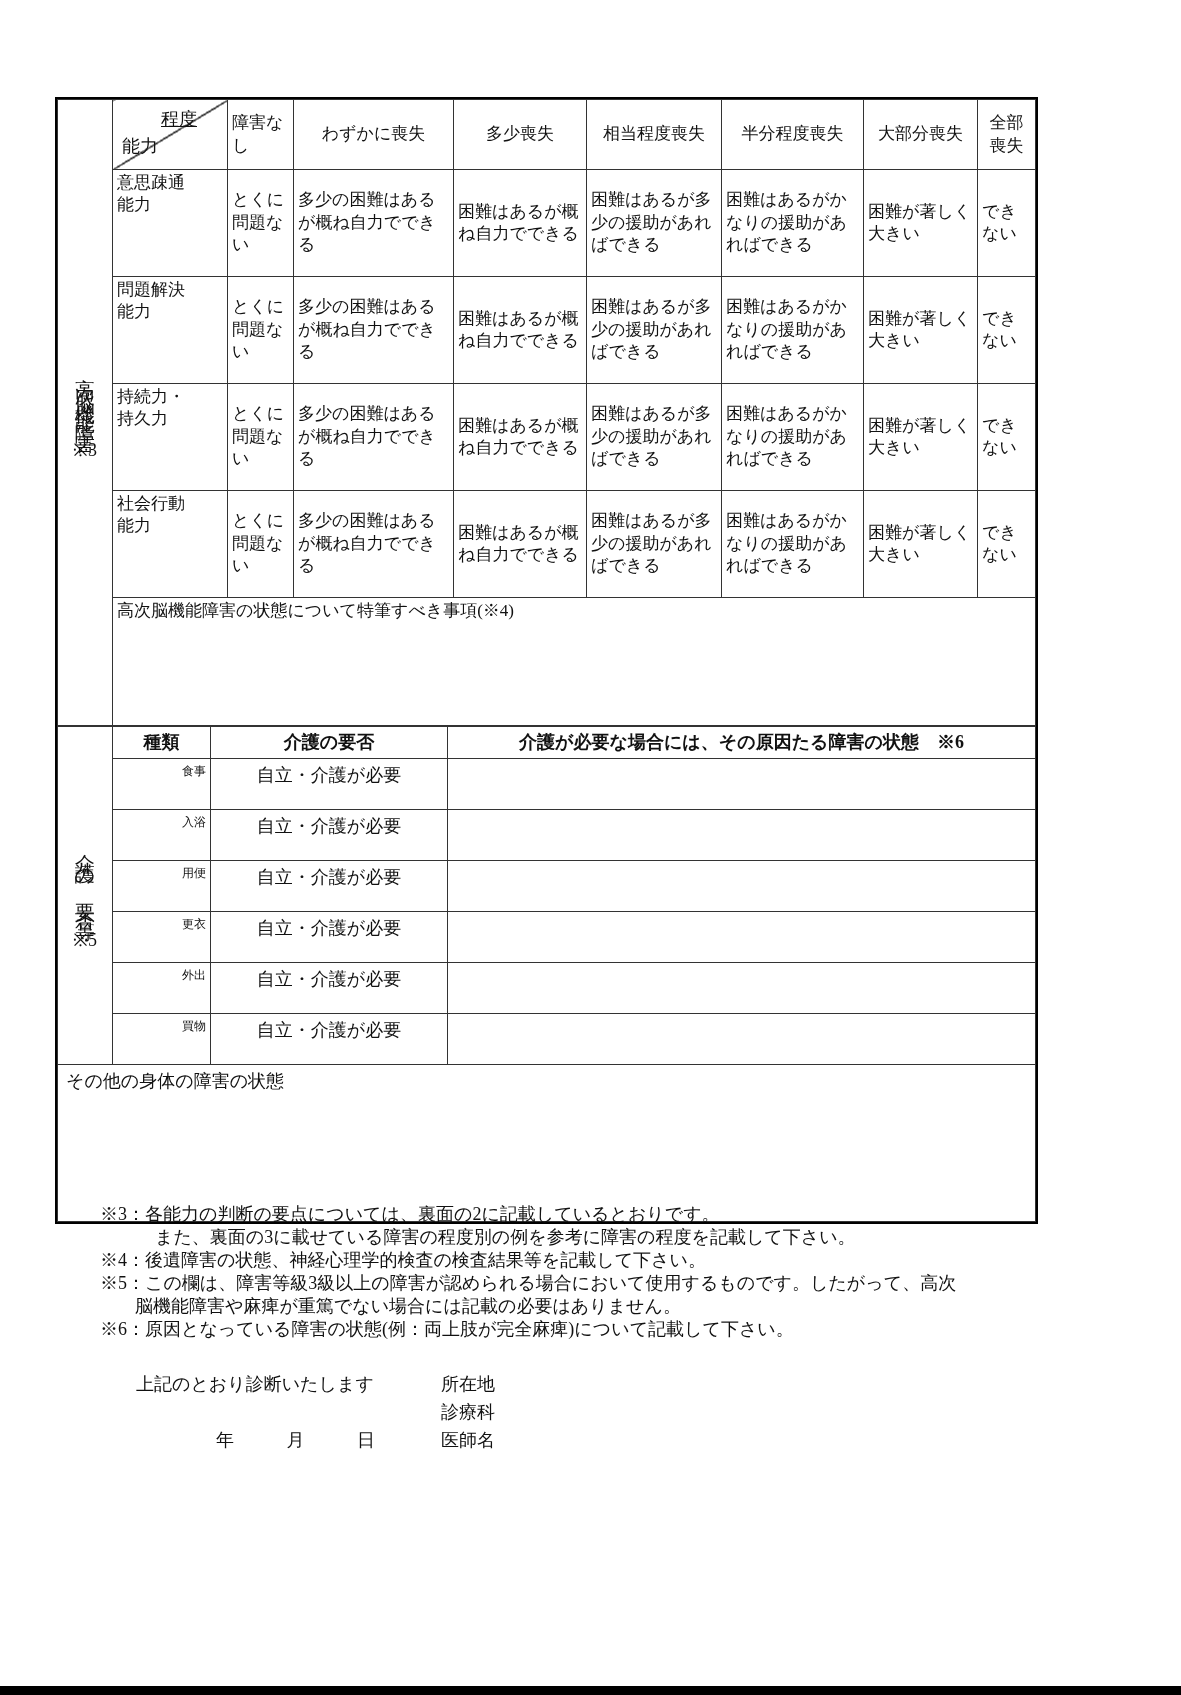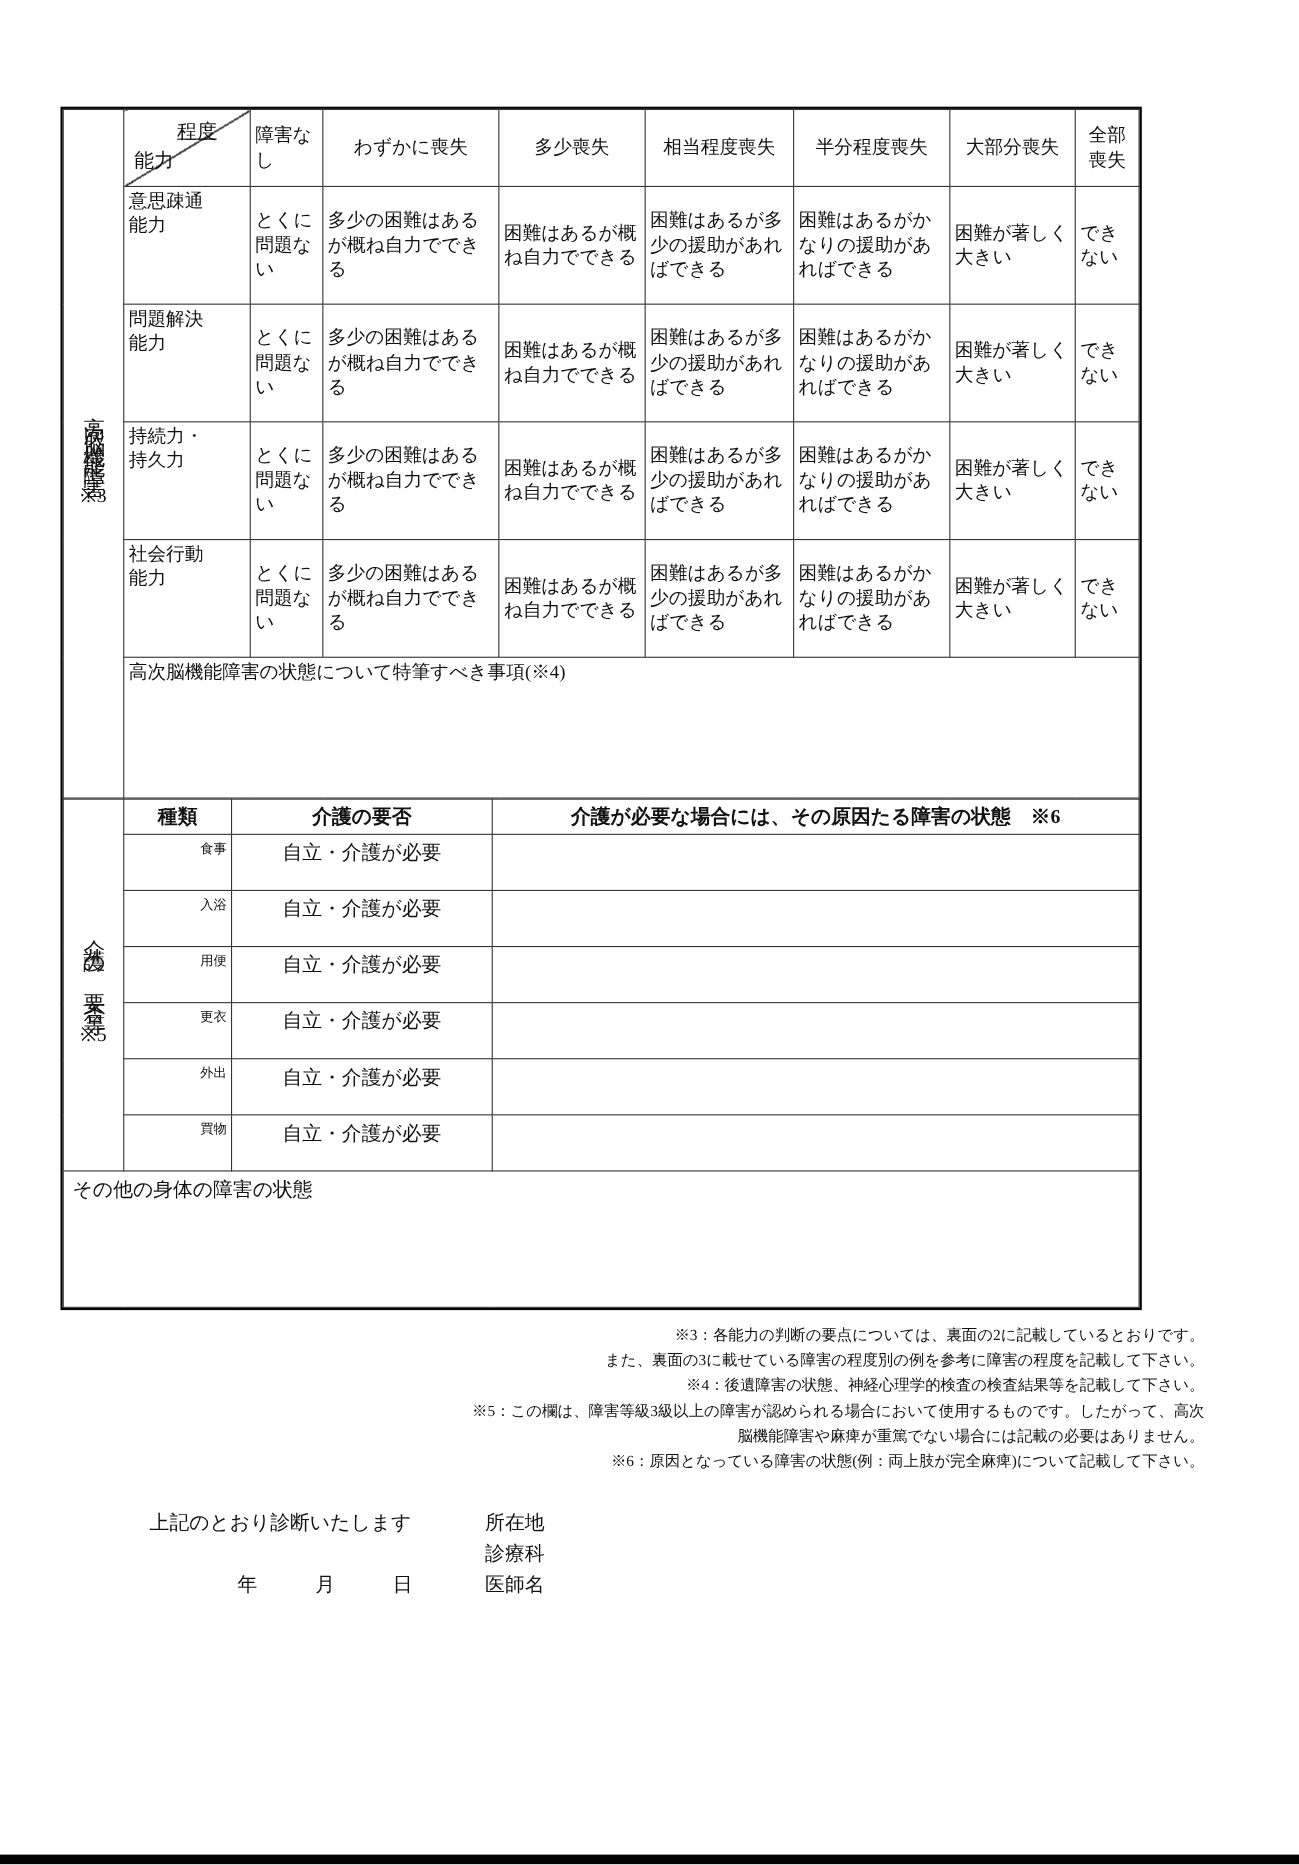--- a/index.html
+++ b/index.html
@@ -53,26 +53,26 @@
   .deg-last  { border-right:1px solid #333; }
   .r-notes { height:128px; }
   .notes { vertical-align:top; font-size:18px; padding:6px 9px; }
   
   .care .h  { text-align:center; vertical-align:middle; font-size:18px;font-weight:bold; }
   .care tr.ch { height:32px; }
   .care tr.cr { height:51px; }
   .care .type { text-align:right; vertical-align:top; padding-top:5px; font-size:12px;margin-top:36px; }
   .care .opt  { text-align:center; vertical-align:top; padding-top:5px; font-size:18px;margin-left:24px; }
   .care .detail { }
-  .care tr.co { height:124px; }
+  .care tr.co { height:157px; }
   .care .other { vertical-align:top; font-size:18px; padding:5px 8px; }
   
   .footnotes {
     position:absolute; left:100px; top:1203px; width:995px;
-    font-size:14px; line-height:23px;text-align:right;
+    font-size:18px; line-height:23px;
   }
   .fn { white-space:nowrap; }
   .fn-indent-a { padding-left:55px; }
   .fn-indent-b { padding-left:35px; }
   
   .signature { position:absolute; left:136px; top:1372px; font-size:18px; }
   .sig-row { display:flex; height:28px; align-items:flex-start; }
   .sig-left { width:305px; flex:0 0 305px; }
   .sig-year  { margin-left:80px; }
   .sig-month { margin-left:48px; }

